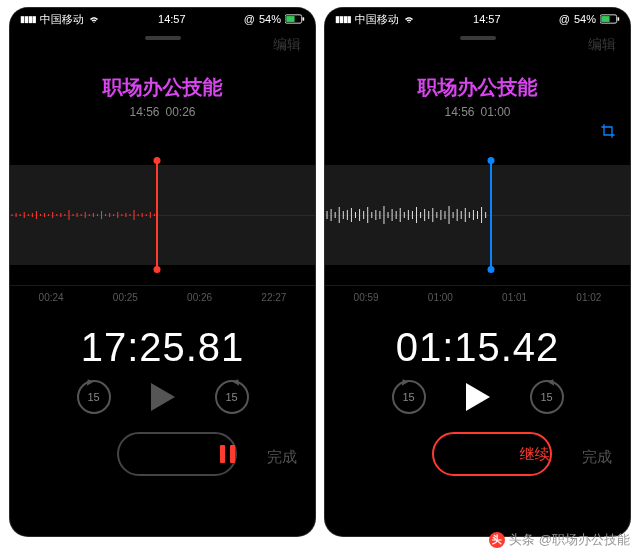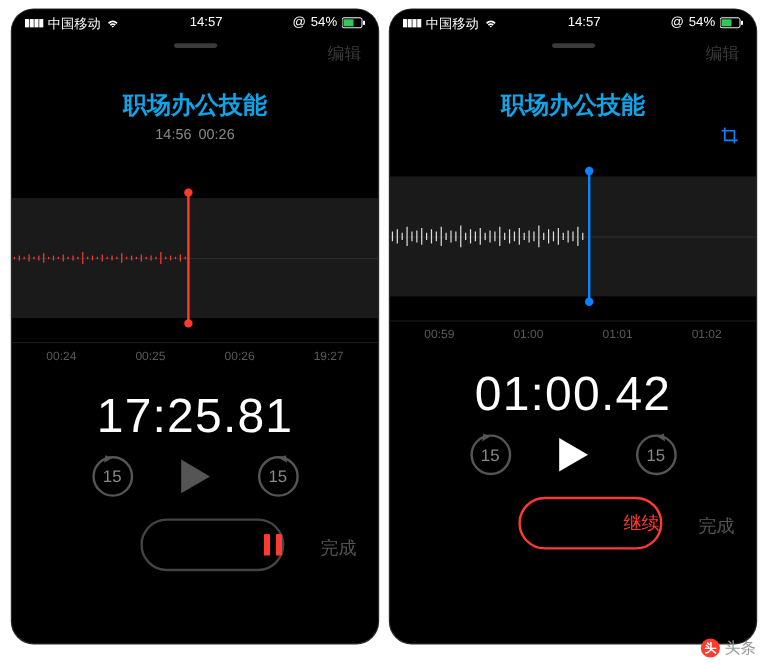--- a/index.html
+++ b/index.html
@@ -55,21 +55,21 @@
     left: 50%;
     transform: translateX(-50%);
     top: 6px;
     width: 36px;
     height: 4px;
     background: #3a3a3a;
     border-radius: 2px;
   }
   .nav-edit { color: #3a3a3a; font-size: 14px; }
   .title-block { text-align: center; padding: 14px 0 4px; }
-  .rec-title { color: #0ea5e9; font-size: 20px; font-weight: 600; }
+  .rec-title { color: #d946ef; font-size: 20px; font-weight: 600; }
   .rec-meta  { color: #8a8a8a; font-size: 12px; margin-top: 4px; }
   .rec-meta span { margin: 0 3px; }
   .crop-row { height: 22px; text-align: right; padding-right: 14px; }
   .crop-ico { display:inline-block; width:16px; height:16px; }
   .waveform-area {
     position: relative;
     height: 140px;
   }
   .wave-bg {
     position: absolute;
@@ -134,21 +134,21 @@
     padding:4px 0 12px;
   }
   .skip {
     width:34px; height:34px;
     border:2px solid #555;
     border-radius:50%;
     display:flex;
     align-items:center;
     justify-content:center;
     color:#888;
-    font-size:14px;
+    font-size:11px;
     position:relative;
   }
   .skip::before {
     content:"";
     position:absolute;
     width:0;height:0;
     border-left:4px solid transparent;
     border-right:4px solid transparent;
   }
   .skip.back::before { top:-3px; left:6px; border-bottom:5px solid #555; transform:rotate(-30deg);}
@@ -289,21 +289,21 @@
             <line x1="142" y1="19" x2="142" y2="21"></line>
         </g>
       </svg>
       <div class="playhead ph-red"></div>
     </div>
 
     <div class="ruler">
       <span>00:24</span>
         <span>00:25</span>
         <span>00:26</span>
-        <span>19:27</span>
+        <span>22:27</span>
     </div>
 
     <div class="big-time">17:25.81</div>
 
     <div class="controls">
       <div class="skip back">
           <span>15</span>
         </div>
       <div class="play"></div>
       <div class="skip fwd">
@@ -343,20 +343,23 @@
       </div>
     </div>
 
     <div class="nav-bar">
       <div class="nav-handle"></div>
       <div class="nav-edit">编辑</div>
     </div>
 
     <div class="title-block">
       <div class="rec-title">职场办公技能</div>
+      <div class="rec-meta">
+        <span>14:56</span><span>01:00</span>
+      </div>
     </div>
 
     <div class="crop-row">
       <svg class="crop-ico" viewBox="0 0 24 24" fill="none" stroke="#0a84ff" stroke-width="2">
           <path d="M6 2v16h16"></path>
           <path d="M2 6h16v16"></path>
         </svg>
     </div>
 
     <div class="waveform-area">
@@ -409,21 +412,21 @@
       <div class="playhead ph-blue"></div>
     </div>
 
     <div class="ruler">
       <span>00:59</span>
         <span>01:00</span>
         <span>01:01</span>
         <span>01:02</span>
     </div>
 
-    <div class="big-time">01:00.42</div>
+    <div class="big-time">01:15.42</div>
 
     <div class="controls">
       <div class="skip back">
           <span>15</span>
         </div>
       <div class="play white"></div>
       <div class="skip fwd">
           <span>15</span>
         </div>
     </div>
@@ -433,13 +436,14 @@
         <span class="continue-txt">继续</span>
       </div>
       <div class="done">完成</div>
     </div>
   </div>
 </div>
 
 <div class="watermark">
   <div class="wm-logo">头</div>
   <span>头条</span>
+    <span>@职场办公技能</span>
 </div>
 
 </body></html>

